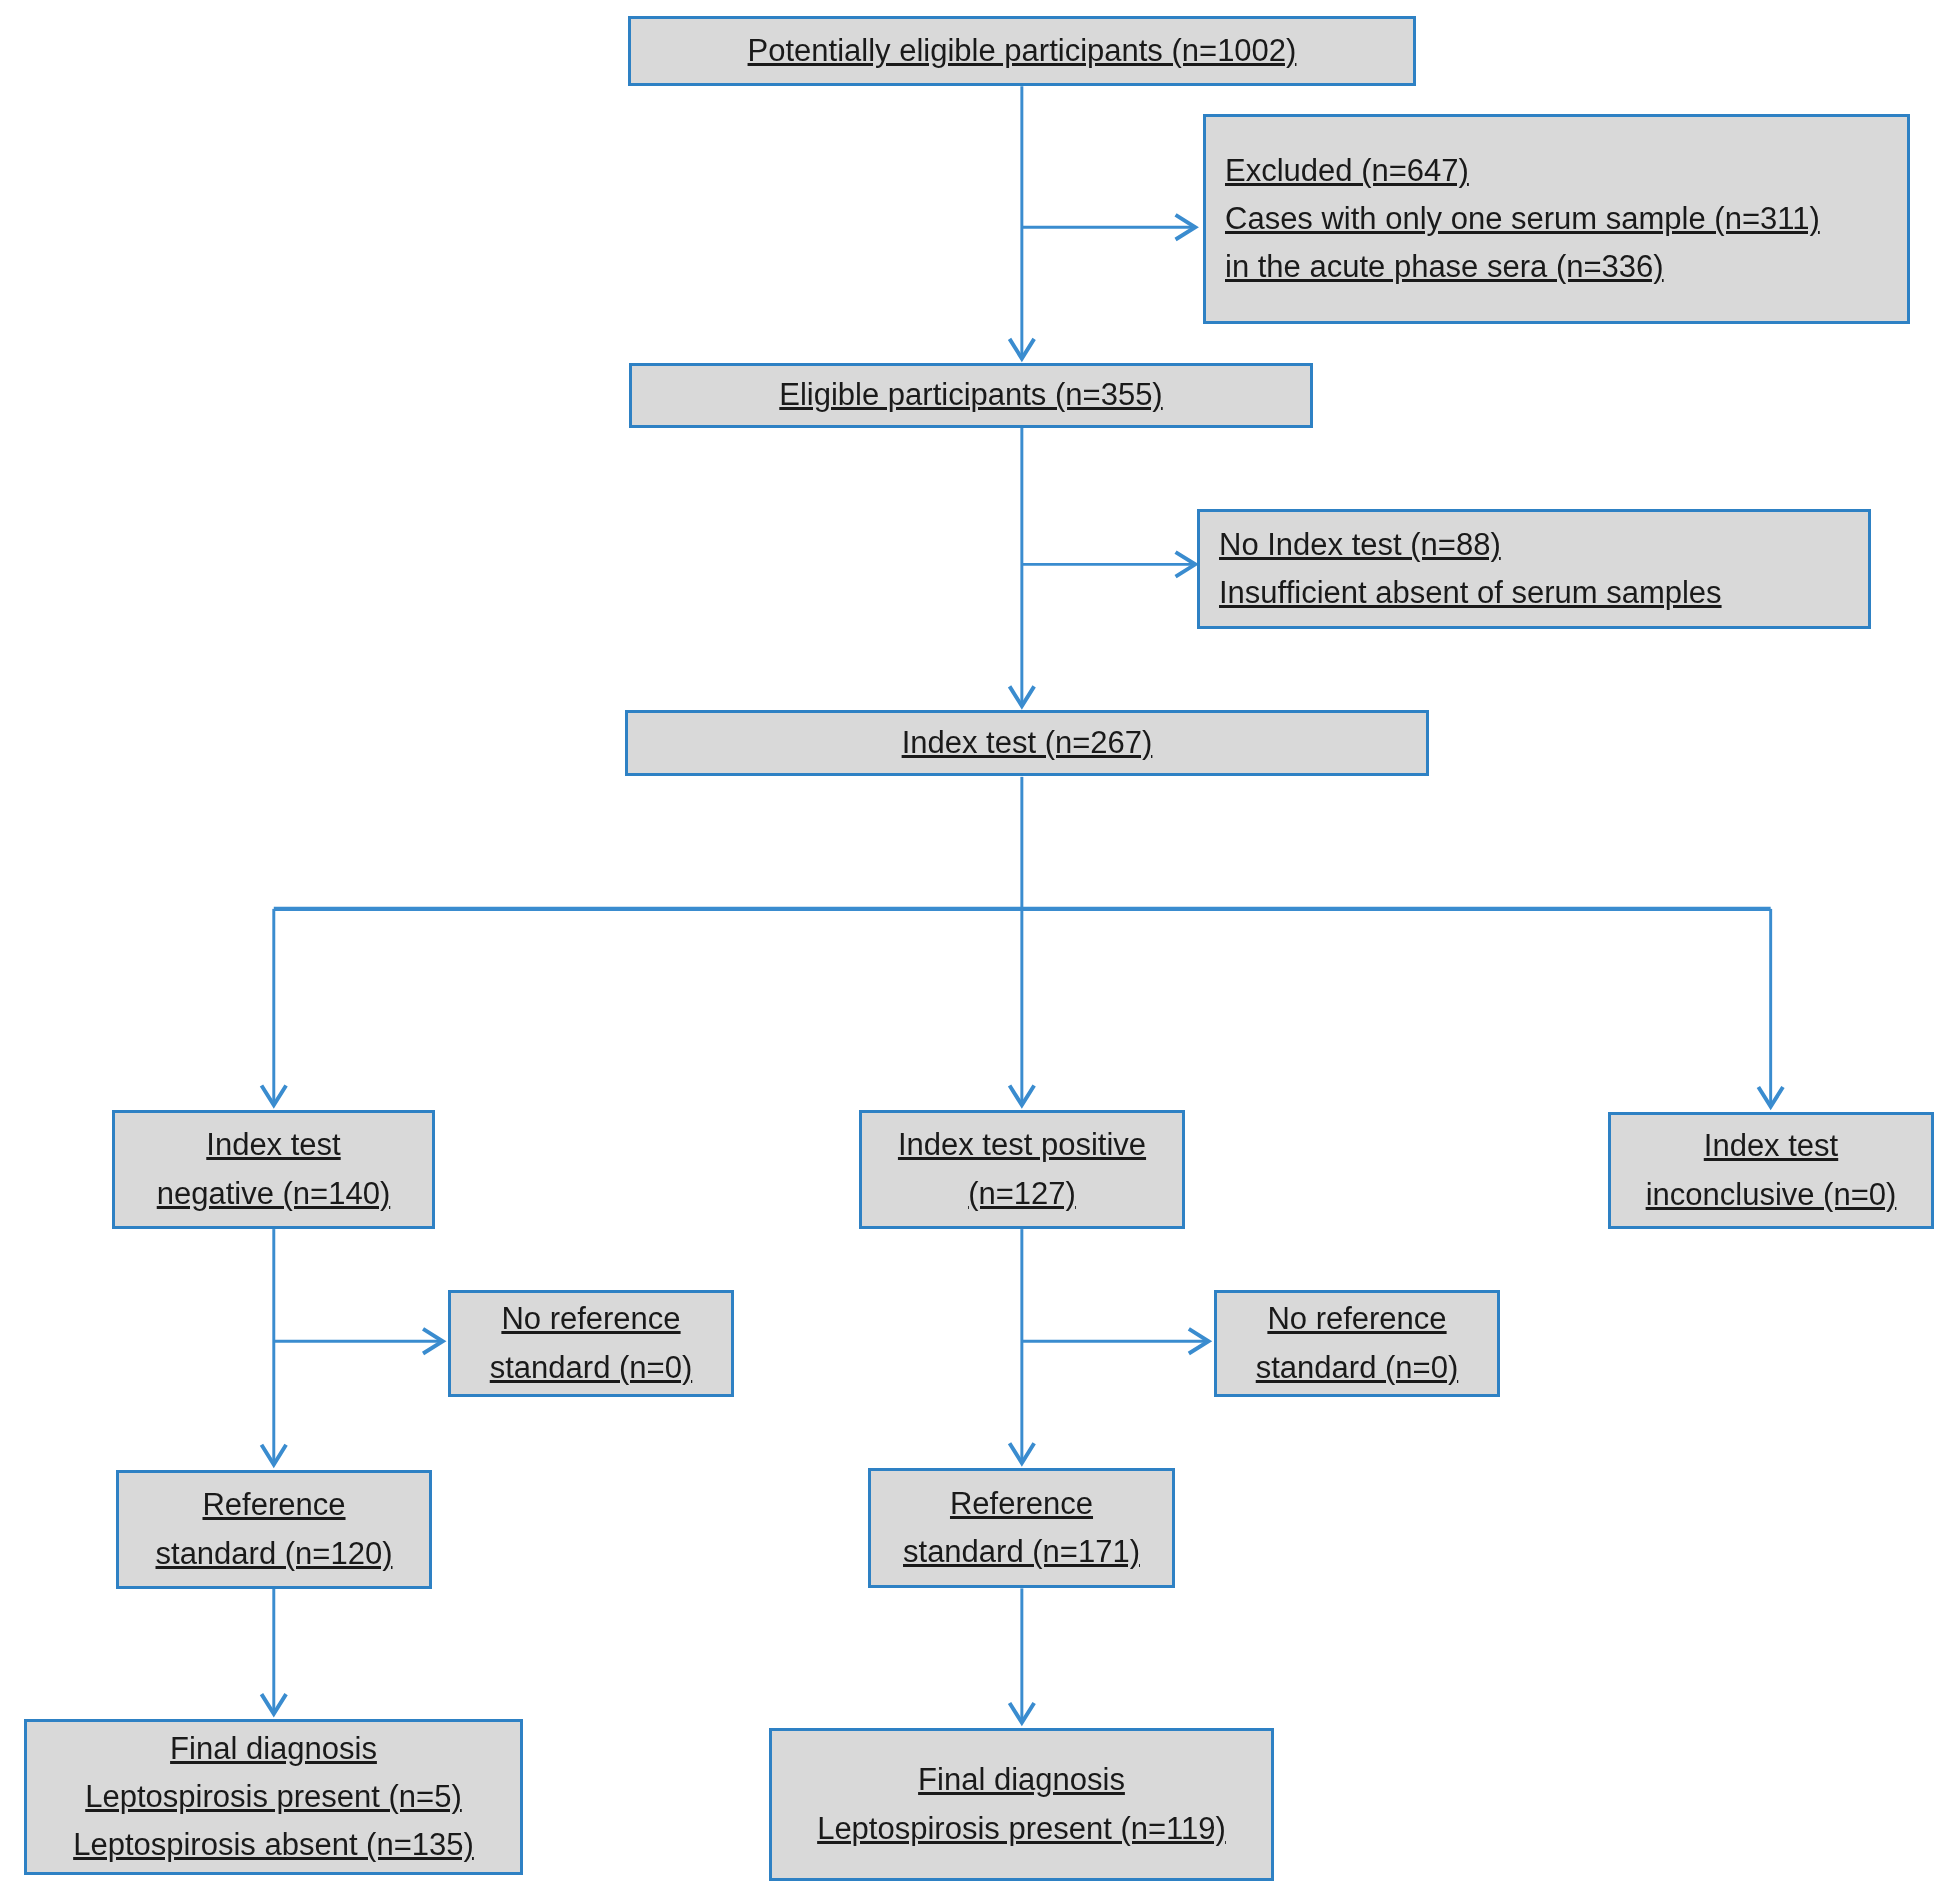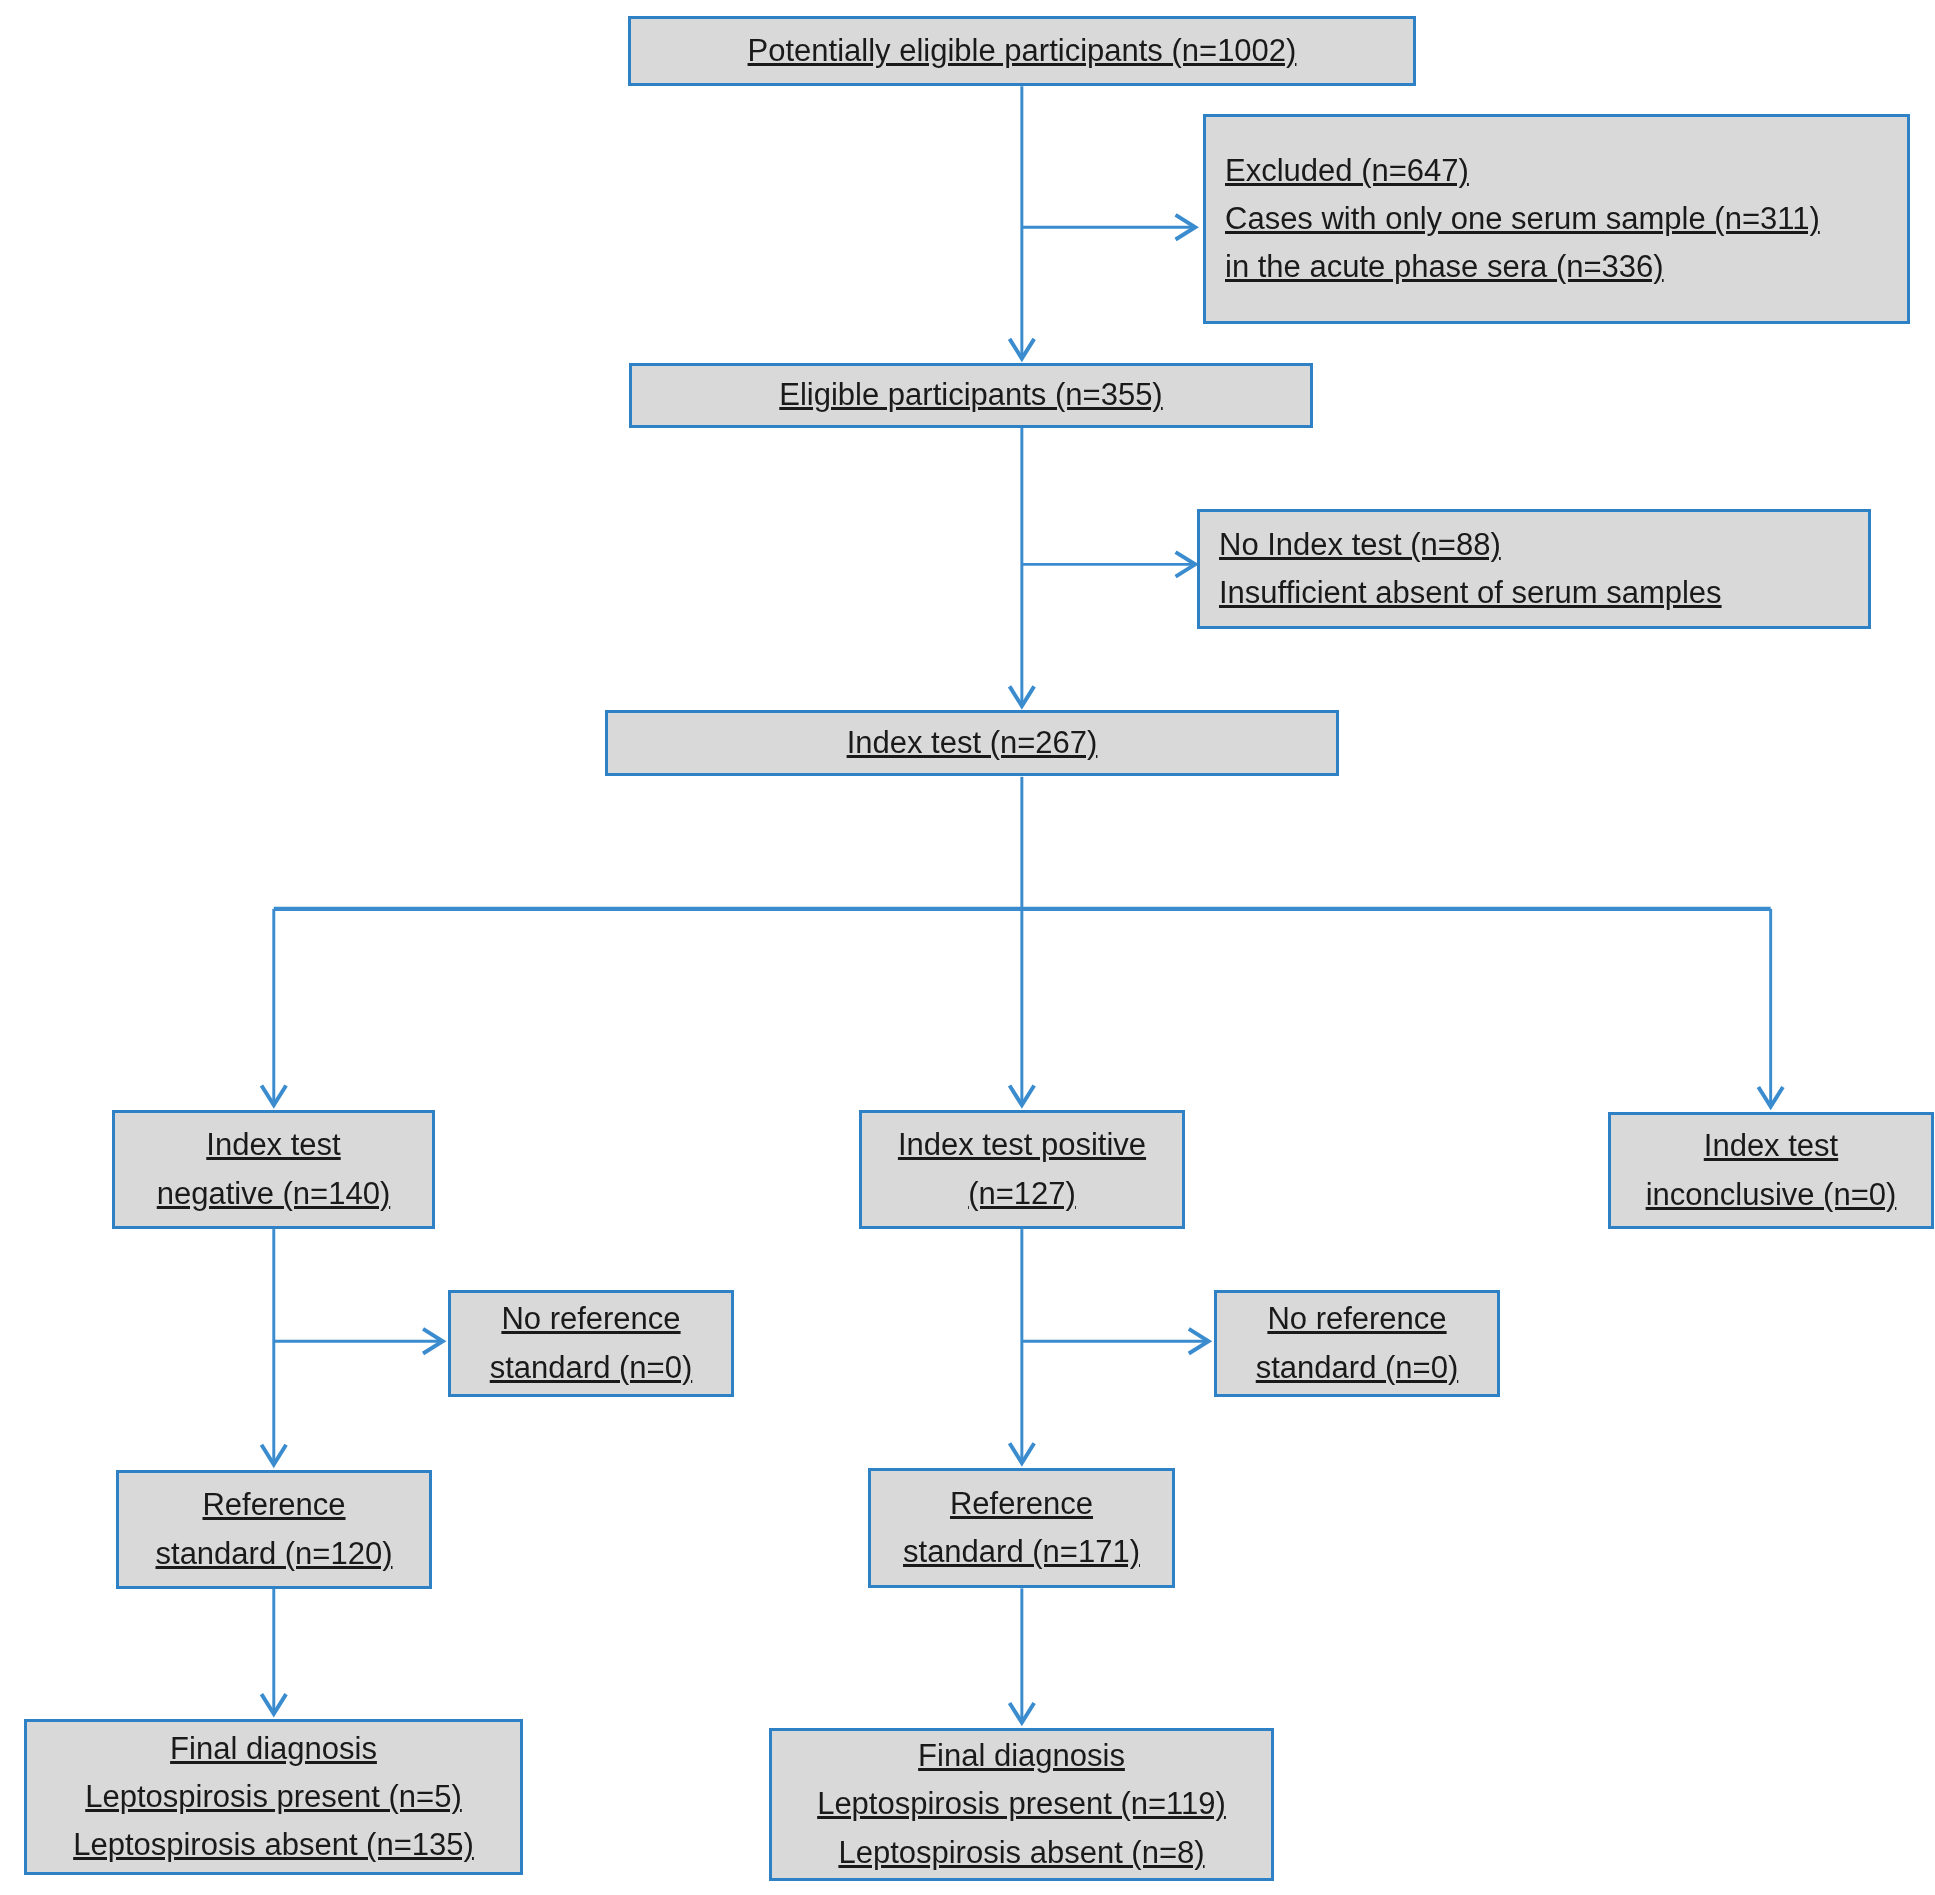--- a/index.html
+++ b/index.html
@@ -74,21 +74,21 @@
 
   <div class="box center" style="left:629px;top:363px;width:684px;height:65px">
     <div class="line">Eligible participants (n=355)</div>
   </div>
 
   <div class="box leftalign" style="left:1197px;top:509px;width:674px;height:120px">
     <div class="line">No Index test (n=88)</div>
     <div class="line">Insufficient absent of serum samples</div>
   </div>
 
-  <div class="box center" style="left:605px;top:710px;width:734px;height:66px">
+  <div class="box center" style="left:625px;top:710px;width:804px;height:66px">
     <div class="line">Index test (n=267)</div>
   </div>
 
   <div class="box center" style="left:112px;top:1110px;width:323px;height:119px">
     <div class="line">Index test</div>
     <div class="line">negative (n=140)</div>
   </div>
 
   <div class="box center" style="left:859px;top:1110px;width:326px;height:119px">
     <div class="line">Index test positive</div>
@@ -122,17 +122,16 @@
   </div>
 
   <div class="box center" style="left:868px;top:1468px;width:307px;height:120px">
     <div class="line">Reference</div>
     <div class="line">standard (n=171)</div>
   </div>
 
   <div class="box center" style="left:769px;top:1728px;width:505px;height:153px">
     <div class="line">Final diagnosis</div>
     <div class="line">Leptospirosis present (n=119)</div>
-    <div class="line">Leptospirosis absent (n=8)</div>
   </div>
 
 </div>
 
 
 </body></html>

